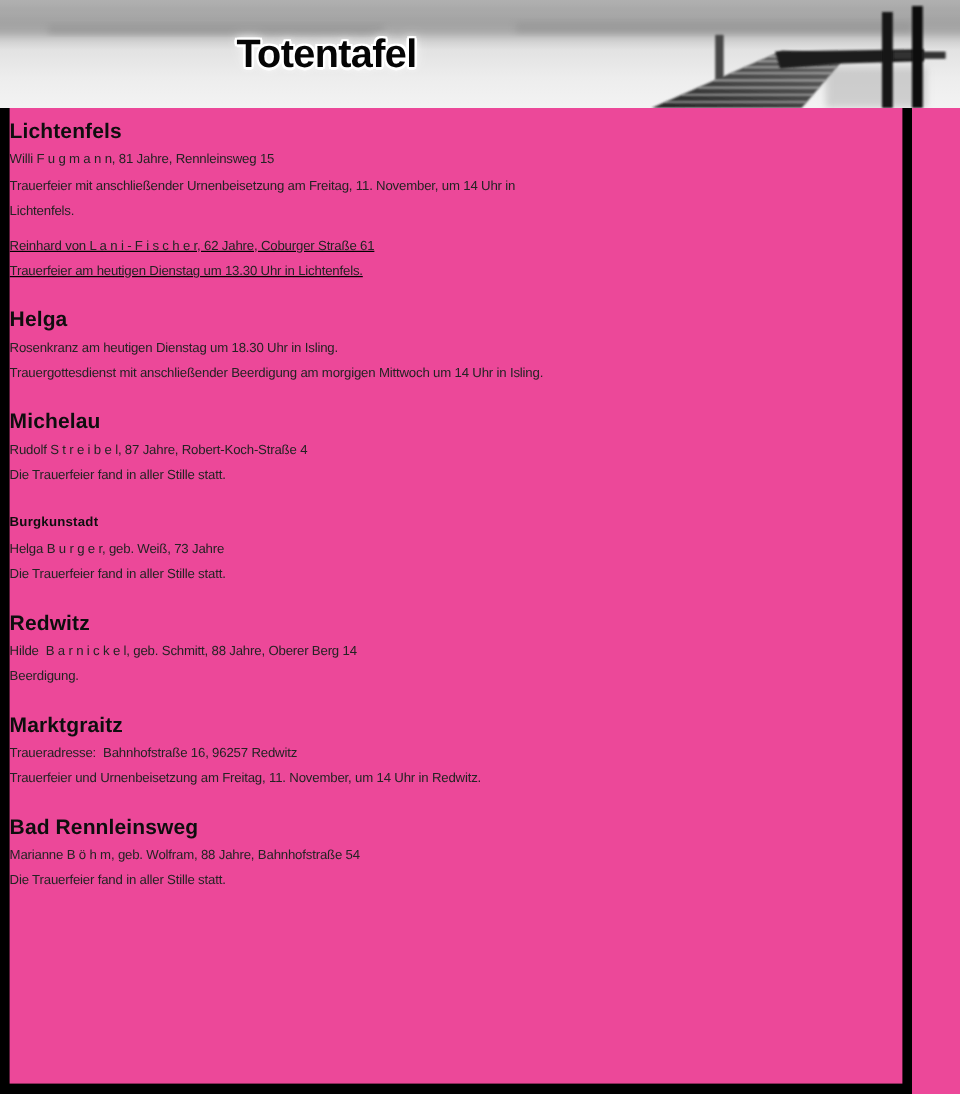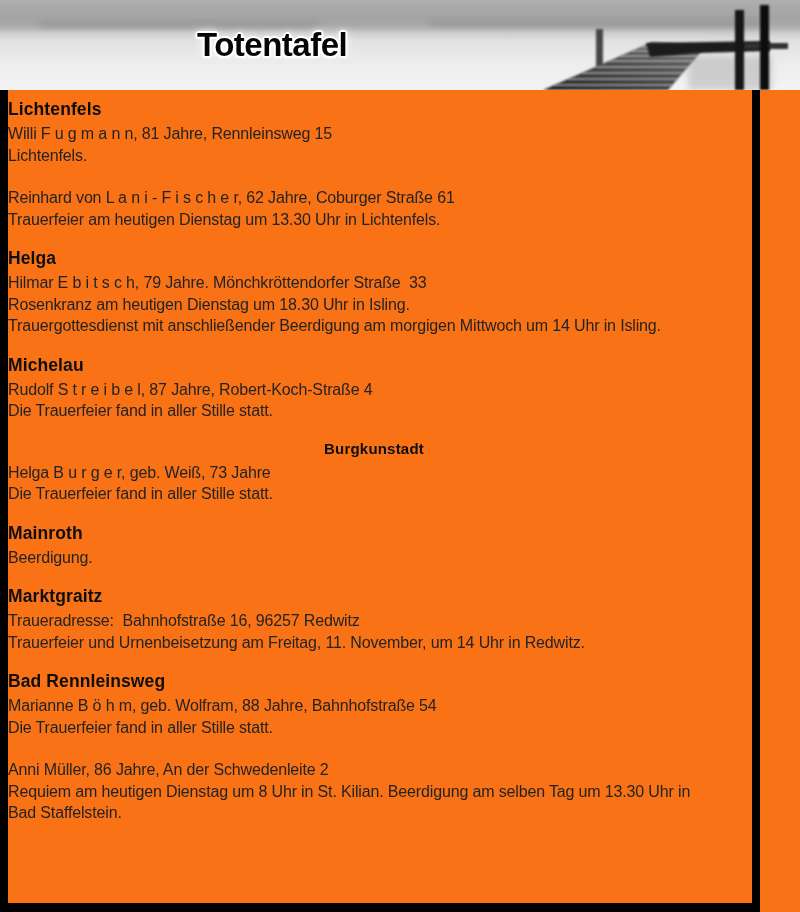--- a/index.html
+++ b/index.html
@@ -1,20 +1,20 @@
 <!DOCTYPE html>
 <html lang="de"><head>
 <meta charset="utf-8">
 <style>
   html, body { margin: 0; padding: 0; background: #ffffff; }
   .page {
     position: relative;
     width: 800px;
     height: 912px;
-    background: #f97316;
+    background: #ec4899;
     overflow: hidden;
     font-family: "Liberation Sans", sans-serif;
   }
   
   .photo {
     position: relative;
     width: 800px;
     height: 90px;
     overflow: hidden;
   }
@@ -47,24 +47,24 @@
   .section { margin: 0; }
   .heading {
     margin: 17px 0 3px 0;
     font-size: 17.5px;
     line-height: 22px;
     font-weight: bold;
     color: #0e0e0e;
     letter-spacing: 0.1px;
   }
   .section:first-child .heading { margin-top: 0; }
-  .heading.small { font-size: 15px; line-height: 20px; letter-spacing: 0.2px; text-align: center; }
-  .entry + .entry { margin-top: 21px; }
+  .heading.small { font-size: 11px; line-height: 20px; letter-spacing: 0.2px; }
+  .entry + .entry { margin-top: 7px; text-decoration: underline; }
   .line {
-    font-size: 16px;
+    font-size: 11px;
     line-height: 21.5px;
     color: #232323;
     letter-spacing: -0.15px;
     white-space: pre;
   }
 </style>
 </head>
 <body>
 
 <div class="page">
@@ -123,34 +123,34 @@
     <div class="title">Totentafel</div>
   </div>
 
   <div class="content">
     <div id="sections">
   <section class="section">
     <h2 class="heading">Lichtenfels</h2>
     <div class="entries">
             <div class="entry">
               <div class="line">Willi F u g m a n n, 81 Jahre, Rennleinsweg 15</div>
+              <div class="line">Trauerfeier mit anschließender Urnenbeisetzung am Freitag, 11. November, um 14 Uhr in</div>
               <div class="line">Lichtenfels.</div>
             </div>
             <div class="entry">
               <div class="line">Reinhard von L a n i - F i s c h e r, 62 Jahre, Coburger Straße 61</div>
               <div class="line">Trauerfeier am heutigen Dienstag um 13.30 Uhr in Lichtenfels.</div>
             </div>
           </div>
   </section>
 
   <section class="section">
     <h2 class="heading">Helga</h2>
     <div class="entries">
             <div class="entry">
-              <div class="line">Hilmar E b i t s c h, 79 Jahre. Mönchkröttendorfer Straße  33</div>
               <div class="line">Rosenkranz am heutigen Dienstag um 18.30 Uhr in Isling.</div>
               <div class="line">Trauergottesdienst mit anschließender Beerdigung am morgigen Mittwoch um 14 Uhr in Isling.</div>
             </div>
           </div>
   </section>
 
   <section class="section">
     <h2 class="heading">Michelau</h2>
     <div class="entries">
             <div class="entry">
@@ -164,23 +164,24 @@
     <h2 class="heading small">Burgkunstadt</h2>
     <div class="entries">
             <div class="entry">
               <div class="line">Helga B u r g e r, geb. Weiß, 73 Jahre</div>
               <div class="line">Die Trauerfeier fand in aller Stille statt.</div>
             </div>
           </div>
   </section>
 
   <section class="section">
-    <h2 class="heading">Mainroth</h2>
-    <div class="entries">
-            <div class="entry">
+    <h2 class="heading">Redwitz</h2>
+    <div class="entries">
+            <div class="entry">
+              <div class="line">Hilde  B a r n i c k e l, geb. Schmitt, 88 Jahre, Oberer Berg 14</div>
               <div class="line">Beerdigung.</div>
             </div>
           </div>
   </section>
 
   <section class="section">
     <h2 class="heading">Marktgraitz</h2>
     <div class="entries">
             <div class="entry">
               <div class="line">Traueradresse:  Bahnhofstraße 16, 96257 Redwitz</div>
@@ -188,23 +189,18 @@
             </div>
           </div>
   </section>
 
   <section class="section">
     <h2 class="heading">Bad Rennleinsweg</h2>
     <div class="entries">
             <div class="entry">
               <div class="line">Marianne B ö h m, geb. Wolfram, 88 Jahre, Bahnhofstraße 54</div>
               <div class="line">Die Trauerfeier fand in aller Stille statt.</div>
-            </div>
-            <div class="entry">
-              <div class="line">Anni Müller, 86 Jahre, An der Schwedenleite 2</div>
-              <div class="line">Requiem am heutigen Dienstag um 8 Uhr in St. Kilian. Beerdigung am selben Tag um 13.30 Uhr in</div>
-              <div class="line">Bad Staffelstein.</div>
             </div>
           </div>
   </section>
 </div>
   </div>
 </div>
 
 </body></html>

